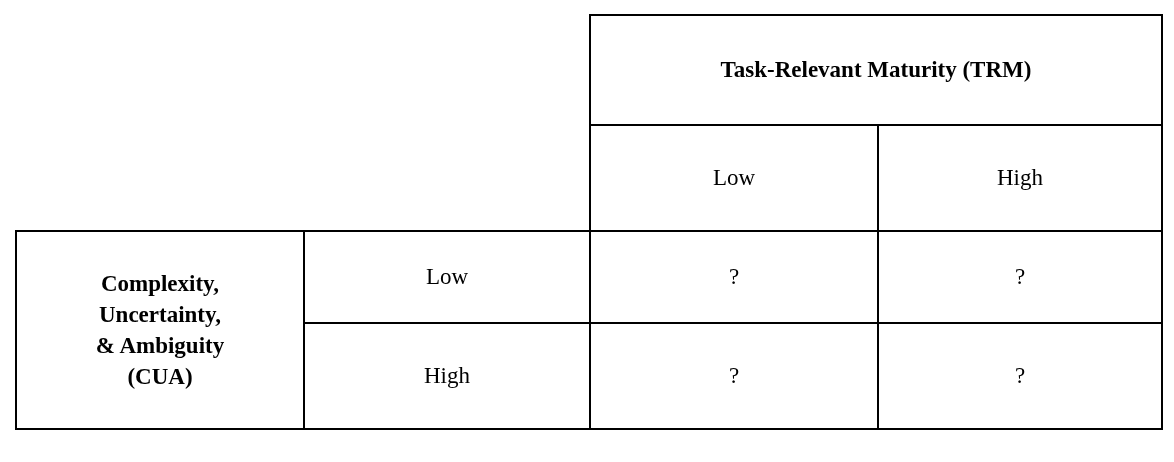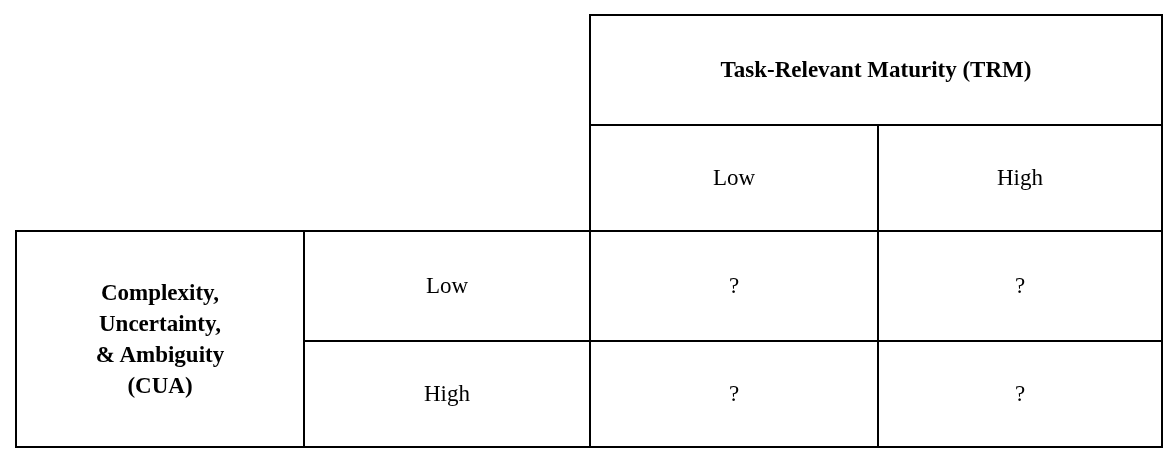--- a/index.html
+++ b/index.html
@@ -41,21 +41,21 @@
   }
   .dim-title {
     font-weight: bold;
   }
   .row-title-line {
     line-height: 31px;
     font-weight: bold;
   }
   tr.r1 { height: 110px; }
   tr.r2 { height: 106px; }
-  tr.r3 { height: 110px; }
+  tr.r3 { height: 92px; }
   tr.r4 { height: 106px; }
 </style>
 </head>
 <body>
 
 <div class="canvas">
   <table class="matrix">
     <colgroup>
       <col style="width:288px">
       <col style="width:286px">

